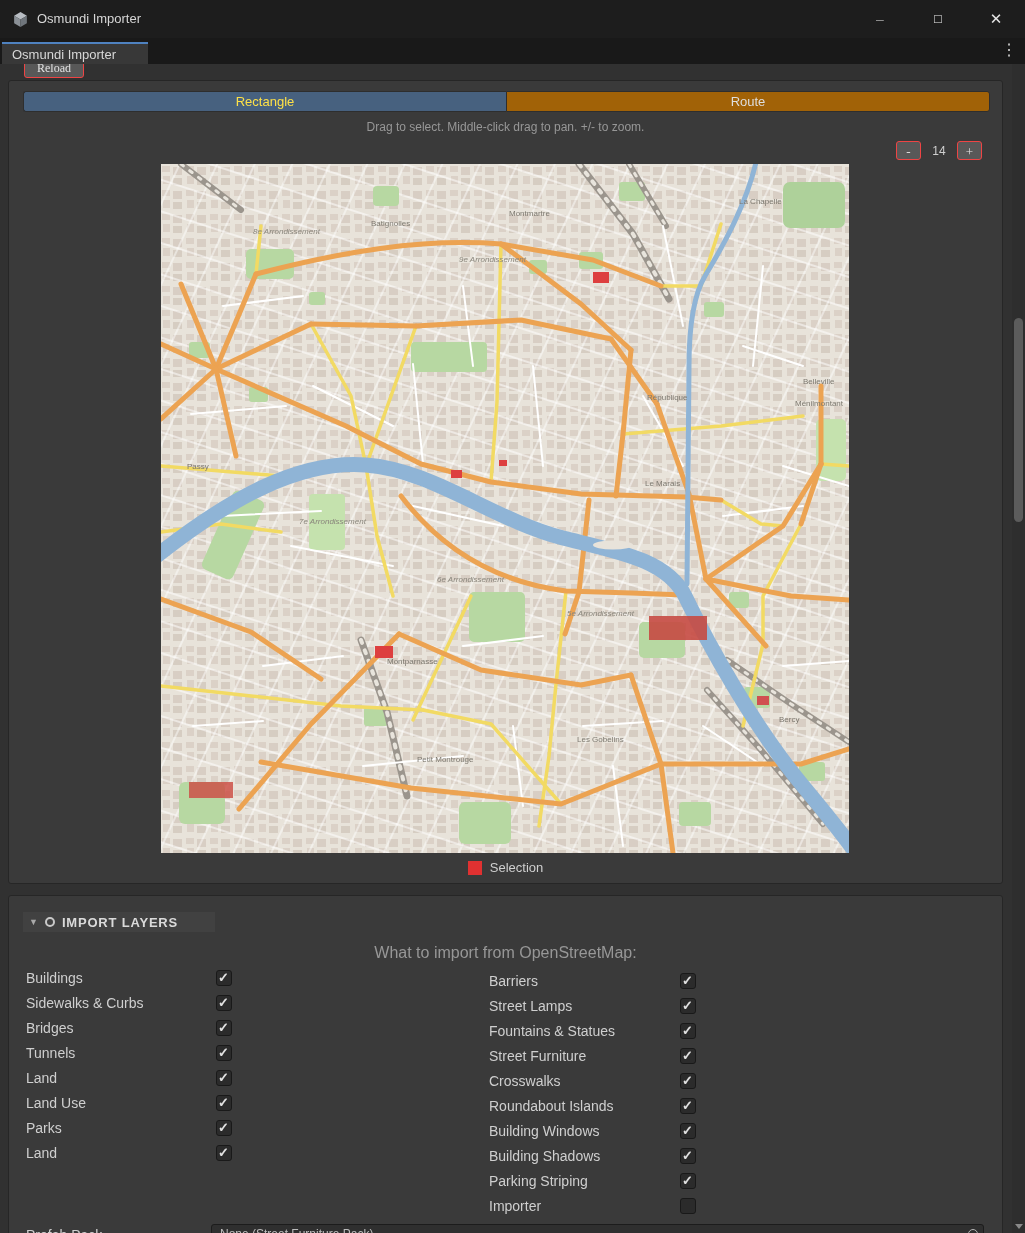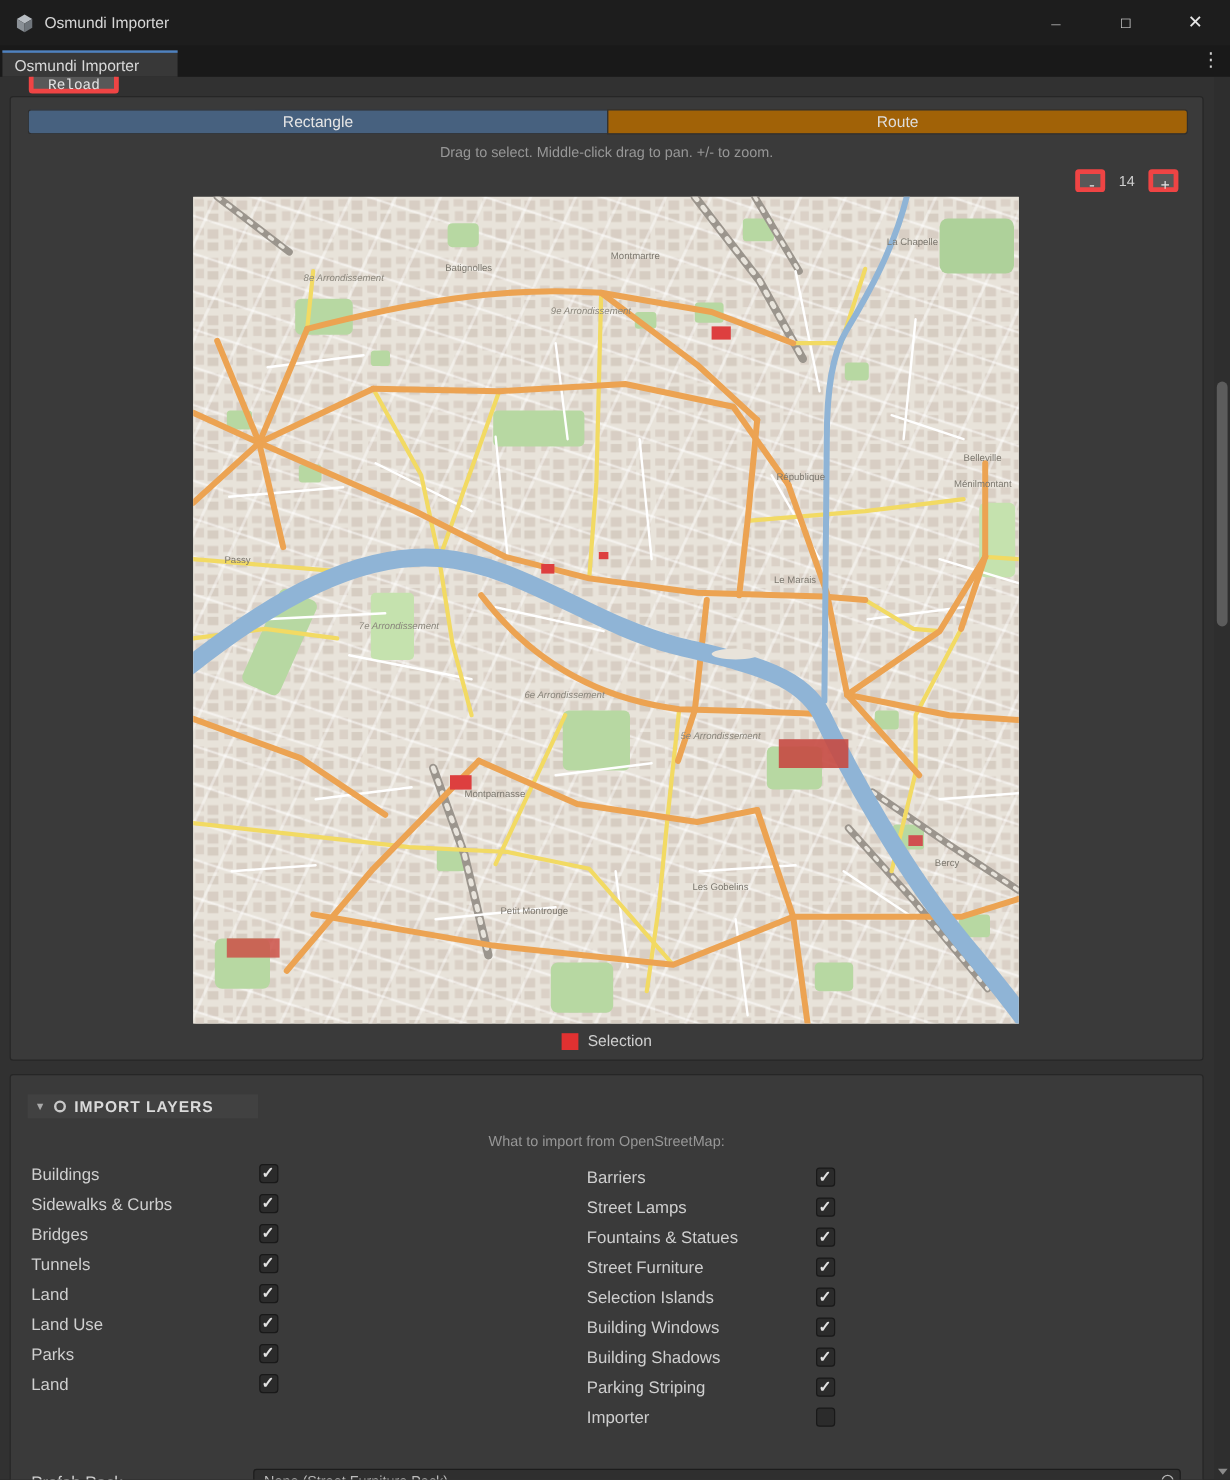--- a/index.html
+++ b/index.html
@@ -22,33 +22,33 @@
   
   .tabbar { position:absolute; left:0; top:38px; width:1025px; height:26px; background:#191919; }
   .tab { position:absolute; left:2px; top:4px; width:146px; height:22px; background:#383838; }
   .tab::before { content:""; position:absolute; left:0; top:0; width:100%; height:2px; background:#4f82c0; }
   .tab-label { display:block; padding:5px 0 0 10px; font-size:13px; color:#d8d8d8; }
   .tab-menu { position:absolute; right:10px; top:2px; font-size:16px; color:#cfcfcf; width:14px; text-align:center; }
 
   
   .content { position:absolute; left:0; top:64px; width:1025px; height:1169px; background:#313131; overflow:hidden; }
 
-  .btn { background:#585858; border:4px solid #ef4444; border-radius:3px; color:#e2e2e2; font-size:12px; font-family:Liberation Mono, monospace; }
+  .btn { background:#585858; border:1px solid #ef4444; border-radius:3px; color:#e2e2e2; font-size:12px; font-family:Liberation Serif, serif; }
   .reload { position:absolute; left:24px; top:-6px; height:20px; padding:0 12px; line-height:18px; }
 
   .panel { position:absolute; left:8px; width:995px; background:#3a3a3a; border:1px solid #262626; border-radius:3px; }
   .panel1 { top:16px; height:804px; }
   .panel2 { top:831px; height:460px; }
 
   
   .mode-row { position:absolute; left:14px; top:10px; width:967px; height:21px; display:flex; }
   .mode-btn { flex:1; background:#a16207; border:1px solid #2e2e2e; color:#dedede; font-size:13px; text-align:center; line-height:19px; }
   .mode-btn:first-child { border-radius:3px 0 0 3px; border-right:none; }
   .mode-btn:last-child { border-radius:0 3px 3px 0; }
-  .mode-btn.checked { background:#47617f; color:#e5e5e5; }
+  .mode-btn.checked { background:#47617f; color:#fde047; }
 
   .hint { position:absolute; left:0; top:39px; width:100%; text-align:center; font-size:12px; color:#979797; }
 
   .zoom-row { position:absolute; top:60px; right:20px; display:flex; align-items:center; gap:10px; }
   .zoom-btn { width:25px; height:19px; line-height:17px; text-align:center; font-size:13px; }
   .zoom-level { font-size:12px; color:#cfcfcf; min-width:16px; text-align:center; }
 
   
   .map-wrap { position:absolute; left:152px; top:83px; width:688px; height:689px; background:#e8e3da; }
   .ml { font-size:8px; fill:#7c786f; }
@@ -56,21 +56,21 @@
 
   .legend-row { position:absolute; left:0; top:779px; width:100%; display:flex; justify-content:center; align-items:center; gap:8px; }
   .legend-swatch { width:14px; height:14px; background:#e03131; }
   .legend-label { font-size:13px; color:#cfcfcf; }
 
   
   .il-header { position:absolute; left:14px; top:16px; height:20px; width:192px; background:#414141; display:flex; align-items:center; gap:7px; padding:0 6px; }
   .foldout { font-size:9px; color:#a9a9a9; }
   .ring-icon { width:10px; height:10px; border:2px solid #c9c9c9; border-radius:50%; }
   .il-title { font-size:13px; font-weight:bold; color:#dadada; letter-spacing:0.8px; }
-  .il-subtitle { position:absolute; left:0; top:48px; width:100%; text-align:center; font-size:12px; color:#979797; }
+  .il-subtitle { position:absolute; left:0; top:48px; width:100%; text-align:center; font-size:16px; color:#979797; }
 
   .chk-col { position:absolute; }
   .col-left { left:17px; top:69px; width:206px; }
   .col-right { left:480px; top:72px; width:207px; }
   .chk-row { display:flex; align-items:center; justify-content:space-between; height:25px; }
   .chk-label { font-size:14px; color:#cfcfcf; }
   .checkbox { width:16px; height:16px; background:#2b2b2b; border:1px solid #191919; border-radius:3px; position:relative; }
   .checkbox.checked::after { content:"✓"; position:absolute; left:1px; top:0px; font-size:13px; font-weight:bold; color:#e0e0e0; line-height:14px; }
 
   
@@ -363,21 +363,25 @@
         </div>
       <div class="chk-row">
           <span class="chk-label">Fountains &amp; Statues</span>
           <span class="checkbox checked"></span>
         </div>
       <div class="chk-row">
           <span class="chk-label">Street Furniture</span>
           <span class="checkbox checked"></span>
         </div>
       <div class="chk-row">
-          <span class="chk-label">Selection Islands</span>
+          <span class="chk-label">Crosswalks</span>
+          <span class="checkbox checked"></span>
+        </div>
+      <div class="chk-row">
+          <span class="chk-label">Roundabout Islands</span>
           <span class="checkbox checked"></span>
         </div>
       <div class="chk-row">
           <span class="chk-label">Building Windows</span>
           <span class="checkbox checked"></span>
         </div>
       <div class="chk-row">
           <span class="chk-label">Building Shadows</span>
           <span class="checkbox checked"></span>
         </div>

